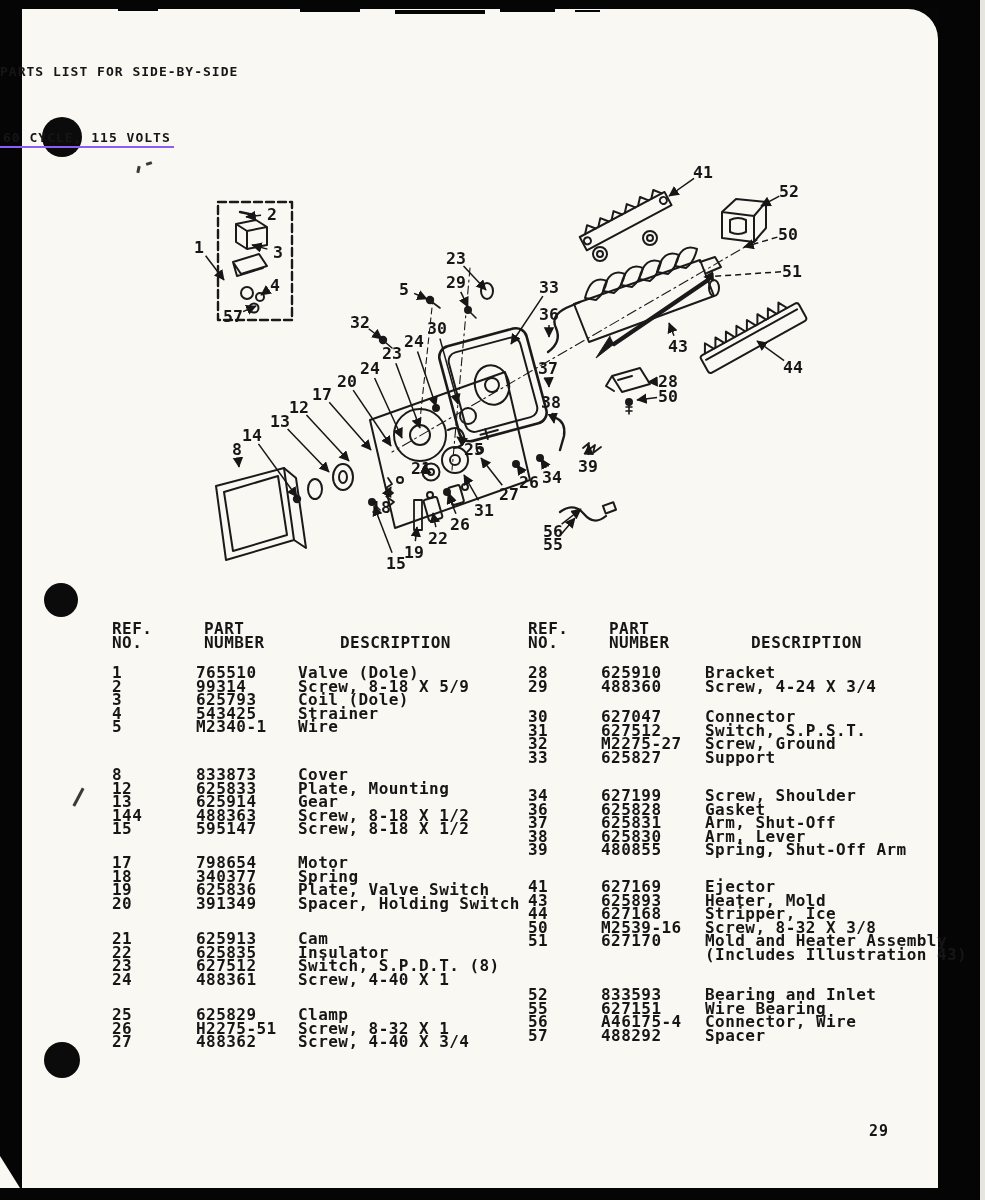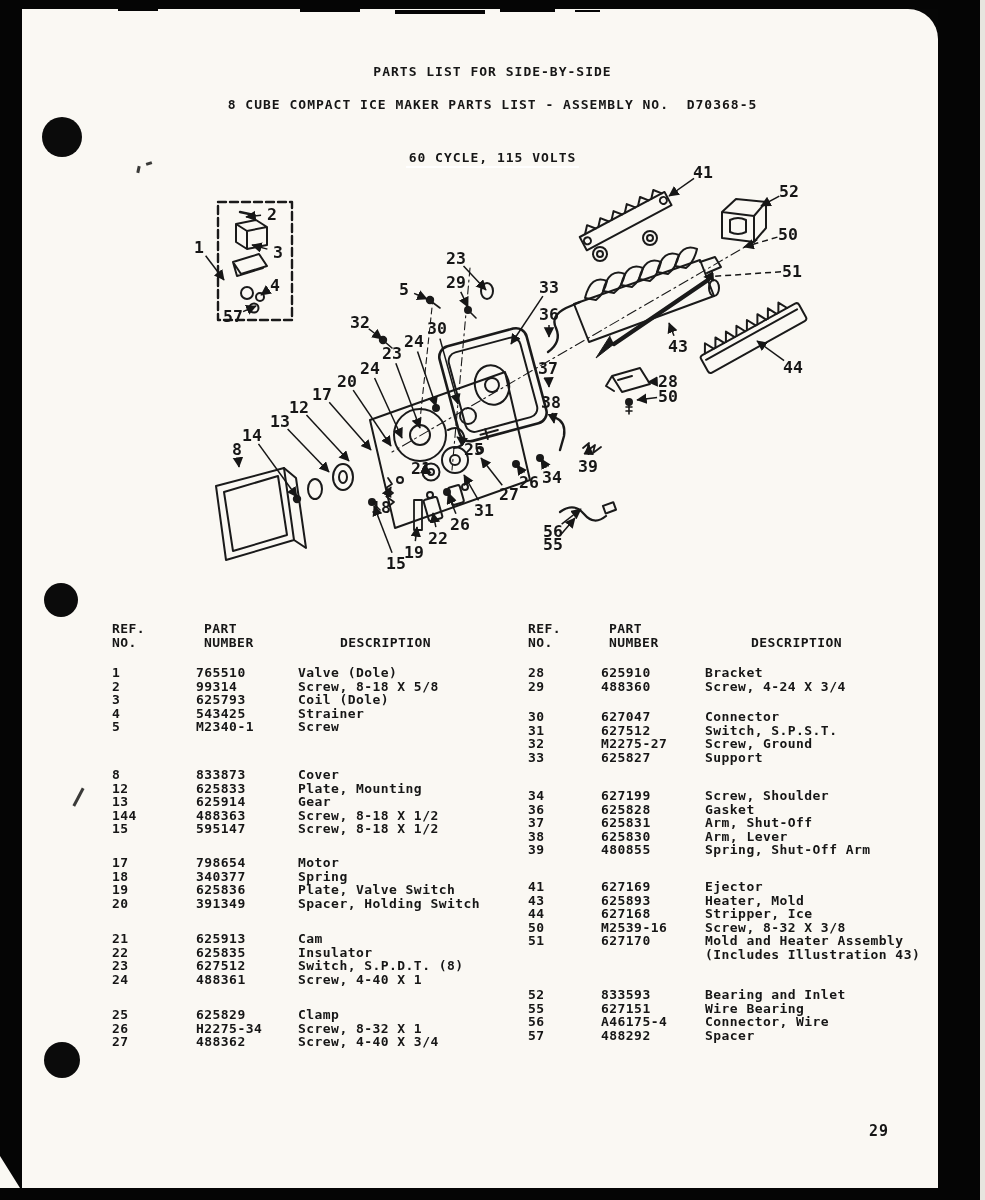--- a/index.html
+++ b/index.html
@@ -8,26 +8,26 @@
   .page{position:absolute;left:22px;top:9px;width:916px;height:1181px;
         background:#faf8f3;border-top-right-radius:30px;}
   .band-top{position:absolute;left:0;top:0;width:985px;height:9px;background:#050505;}
   .band-left{position:absolute;left:0;top:0;width:22px;height:1200px;background:#050505;}
   .band-bottom{position:absolute;left:0;top:1188px;width:985px;height:12px;background:#050505;}
   .band-right{position:absolute;left:938px;top:0;width:43px;height:1200px;background:#050505;}
   .edge-sliver{position:absolute;left:980px;top:0;width:5px;height:1200px;background:#e7e5df;}
   .notch{position:absolute;left:0;top:1156px;width:0;height:0;
          border-left:20px solid #faf8f3;border-top:32px solid transparent;}
   .punch{position:absolute;border-radius:50%;background:#0b0b0b;}
-  .title{position:absolute;left:0;width:985px;text-align:center;font-weight:bold;
+  .title{position:absolute;left:0;width:985px;font-weight:bold;
          font-size:13px;letter-spacing:1px;white-space:pre;}
-  .t3 span{display:inline-block;border-bottom:2px solid #ffffff;padding:0 3px 1px 3px;margin-top:20px;}
+  .t3 span{display:inline-block;border-bottom:2px solid #8b5cf6;padding:0 3px 1px 3px;}
   .pagenum{position:absolute;left:869px;top:1122px;font-size:15px;font-weight:bold;letter-spacing:1px;}
   svg.diagram{position:absolute;left:0;top:0;width:985px;height:1200px;pointer-events:none;}
-  .tbl-group{position:absolute;display:grid;font-size:13px;font-weight:bold;
+  .tbl-group{position:absolute;display:grid;font-size:16px;font-weight:bold;
              line-height:13.6px;letter-spacing:0.45px;white-space:pre;}
   .tbl-group span{display:block;}
   .penmark{position:absolute;background:#3a3a38;}
 </style>
 </head>
 <body>
 
 <div class="stage">
   <div class="page"></div>
 
@@ -40,21 +40,20 @@
 
   <div class="punch" style="left:42px;top:117px;width:40px;height:40px;"></div>
   <div class="punch" style="left:44px;top:583px;width:34px;height:34px;"></div>
   <div class="punch" style="left:44px;top:1042px;width:36px;height:36px;"></div>
 
   <div class="penmark" style="left:137px;top:166px;width:3px;height:7px;transform:rotate(12deg);"></div>
   <div class="penmark" style="left:146px;top:162px;width:6px;height:3px;transform:rotate(-18deg);"></div>
   <div class="penmark" style="left:77px;top:787px;width:2.5px;height:20px;transform:rotate(28deg);"></div>
 
   <div class="title" style="top:64px;">PARTS LIST FOR SIDE-BY-SIDE</div>
-  <div class="title" style="top:97px;">8 CUBE COMPACT ICE MAKER PARTS LIST - ASSEMBLY NO.  D70368-5</div>
   <div class="title t3" style="top:130px;"><span>60 CYCLE, 115 VOLTS</span></div>
 
   <svg class="diagram" viewBox="0 0 985 1200">
     <defs>
       <marker id="arr" markerWidth="8" markerHeight="8" refX="6.5" refY="3.5" orient="auto">
         <path d="M0 0 L7 3.5 L0 7 Z" fill="#161616"></path>
       </marker>
       <path id="fin" d="M0 0 q6 -24 22 -17 q-3 13 -11 19 z" fill="none"></path>
       <path id="tooth" d="M0 0 l6 -8 6 8" fill="none"></path>
     </defs>
@@ -276,25 +275,25 @@
         <text x="438" y="544">22</text>
         <text x="414" y="558">19</text>
         <text x="396" y="569">15</text>
         <text x="553" y="537">56</text>
         <text x="553" y="550">55</text>
       </g>
   </svg>
 
   <div id="left-table">
       <div class="tbl-group" style="left: 112px; top: 622px; grid-template-columns: 84px 102px auto;"><span>REF.</span><span style="padding-left: 8px;">PART</span><span style="padding-left: 42px;"></span><span>NO.</span><span style="padding-left: 8px;">NUMBER</span><span style="padding-left: 42px;">DESCRIPTION</span></div>
-      <div class="tbl-group" style="left: 112px; top: 666px; grid-template-columns: 84px 102px auto;"><span>1</span><span>765510</span><span>Valve (Dole)</span><span>2</span><span>99314</span><span>Screw, 8-18 X 5/8</span><span>3</span><span>625793</span><span>Coil (Dole)</span><span>4</span><span>543425</span><span>Strainer</span><span>5</span><span>M2340-1</span><span>Screw</span></div>
+      <div class="tbl-group" style="left: 112px; top: 666px; grid-template-columns: 84px 102px auto;"><span>1</span><span>765510</span><span>Valve (Dole)</span><span>2</span><span>99314</span><span>Screw, 8-18 X 5/9</span><span>3</span><span>625793</span><span>Coil (Dole)</span><span>4</span><span>543425</span><span>Strainer</span><span>5</span><span>M2340-1</span><span>Wire</span></div>
       <div class="tbl-group" style="left: 112px; top: 768px; grid-template-columns: 84px 102px auto;"><span>8</span><span>833873</span><span>Cover</span><span>12</span><span>625833</span><span>Plate, Mounting</span><span>13</span><span>625914</span><span>Gear</span><span>144</span><span>488363</span><span>Screw, 8-18 X 1/2</span><span>15</span><span>595147</span><span>Screw, 8-18 X 1/2</span></div>
       <div class="tbl-group" style="left: 112px; top: 856px; grid-template-columns: 84px 102px auto;"><span>17</span><span>798654</span><span>Motor</span><span>18</span><span>340377</span><span>Spring</span><span>19</span><span>625836</span><span>Plate, Valve Switch</span><span>20</span><span>391349</span><span>Spacer, Holding Switch</span></div>
       <div class="tbl-group" style="left: 112px; top: 932px; grid-template-columns: 84px 102px auto;"><span>21</span><span>625913</span><span>Cam</span><span>22</span><span>625835</span><span>Insulator</span><span>23</span><span>627512</span><span>Switch, S.P.D.T. (8)</span><span>24</span><span>488361</span><span>Screw, 4-40 X 1</span></div>
-      <div class="tbl-group" style="left: 112px; top: 1008px; grid-template-columns: 84px 102px auto;"><span>25</span><span>625829</span><span>Clamp</span><span>26</span><span>H2275-34</span><span>Screw, 8-32 X 1</span><span>27</span><span>488362</span><span>Screw, 4-40 X 3/4</span></div>
+      <div class="tbl-group" style="left: 112px; top: 1008px; grid-template-columns: 84px 102px auto;"><span>25</span><span>625829</span><span>Clamp</span><span>26</span><span>H2275-51</span><span>Screw, 8-32 X 1</span><span>27</span><span>488362</span><span>Screw, 4-40 X 3/4</span></div>
     </div>
   <div id="right-table">
       <div class="tbl-group" style="left: 528px; top: 622px; grid-template-columns: 73px 104px auto;"><span>REF.</span><span style="padding-left: 8px;">PART</span><span style="padding-left: 46px;"></span><span>NO.</span><span style="padding-left: 8px;">NUMBER</span><span style="padding-left: 46px;">DESCRIPTION</span></div>
       <div class="tbl-group" style="left: 528px; top: 666px; grid-template-columns: 73px 104px auto;"><span>28</span><span>625910</span><span>Bracket</span><span>29</span><span>488360</span><span>Screw, 4-24 X 3/4</span></div>
       <div class="tbl-group" style="left: 528px; top: 710px; grid-template-columns: 73px 104px auto;"><span>30</span><span>627047</span><span>Connector</span><span>31</span><span>627512</span><span>Switch, S.P.S.T.</span><span>32</span><span>M2275-27</span><span>Screw, Ground</span><span>33</span><span>625827</span><span>Support</span></div>
       <div class="tbl-group" style="left: 528px; top: 789px; grid-template-columns: 73px 104px auto;"><span>34</span><span>627199</span><span>Screw, Shoulder</span><span>36</span><span>625828</span><span>Gasket</span><span>37</span><span>625831</span><span>Arm, Shut-Off</span><span>38</span><span>625830</span><span>Arm, Lever</span><span>39</span><span>480855</span><span>Spring, Shut-Off Arm</span></div>
       <div class="tbl-group" style="left: 528px; top: 880px; grid-template-columns: 73px 104px auto;"><span>41</span><span>627169</span><span>Ejector</span><span>43</span><span>625893</span><span>Heater, Mold</span><span>44</span><span>627168</span><span>Stripper, Ice</span><span>50</span><span>M2539-16</span><span>Screw, 8-32 X 3/8</span><span>51</span><span>627170</span><span>Mold and Heater Assembly</span><span></span><span></span><span>(Includes Illustration 43)</span></div>
       <div class="tbl-group" style="left: 528px; top: 988px; grid-template-columns: 73px 104px auto;"><span>52</span><span>833593</span><span>Bearing and Inlet</span><span>55</span><span>627151</span><span>Wire Bearing</span><span>56</span><span>A46175-4</span><span>Connector, Wire</span><span>57</span><span>488292</span><span>Spacer</span></div>
     </div>
 

